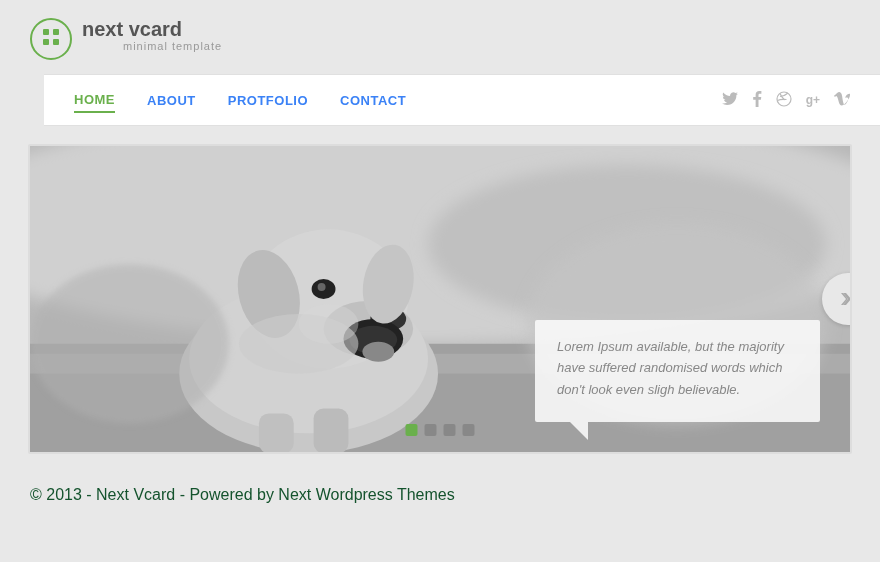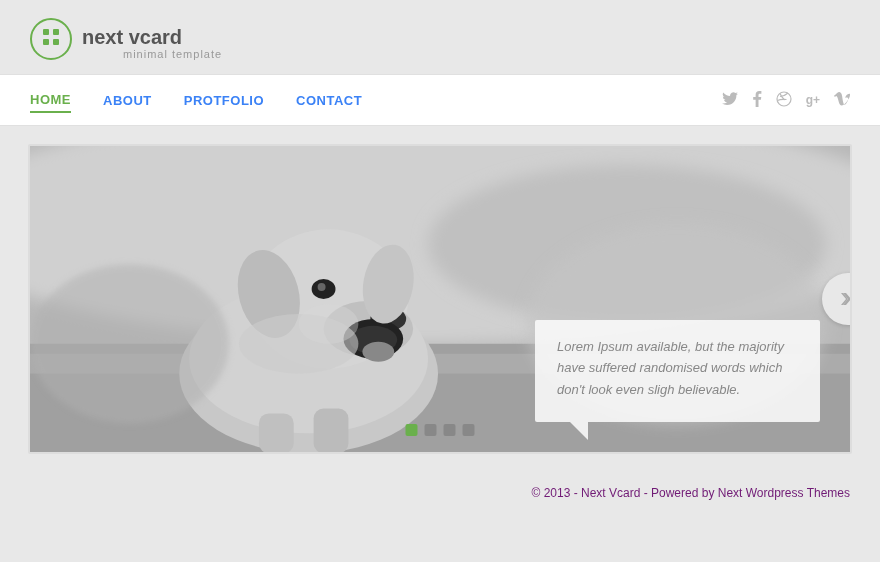--- a/index.html
+++ b/index.html
@@ -8,21 +8,21 @@
       font-family: Arial, Helvetica, sans-serif;
       min-height: 562px;
       width: 880px;
     }
 
     
     .header {
       background: #e8e8e8;
       padding: 18px 30px 14px 30px;
       display: flex;
-      align-items: flex-end;
+      align-items: flex-start;
     }
     .logo-circle {
       width: 42px;
       height: 42px;
       border-radius: 50%;
       border: 2px solid #6ab04c;
       display: flex;
       align-items: center;
       justify-content: center;
       margin-right: 10px;
@@ -53,20 +53,21 @@
 
     
     .navbar {
       background: #fff;
       border-top: 1px solid #e0e0e0;
       border-bottom: 1px solid #e0e0e0;
       padding: 0 30px;
       display: flex;
       align-items: center;
       height: 52px;
+      margin-left: 44px;
     }
     .nav-links {
       display: flex;
       align-items: center;
       gap: 32px;
       flex: 1;
     }
     .nav-link {
       font-size: 13px;
       font-weight: bold;
@@ -143,23 +144,23 @@
       display: flex;
       align-items: center;
       justify-content: center;
       box-shadow: 0 1px 4px rgba(0,0,0,0.15);
       z-index: 10;
     }
 
     
     .footer {
       padding: 14px 30px;
-      font-size: 12px;
-      color: #701a75;
-      text-align: right;
+      font-size: 16px;
+      color: #14532d;
+      text-align: left;
     }
   </style>
 </head>
 <body>
 
 <div class="header">
   <div class="logo-circle">
     <span class="logo-icon">
       <svg width="22" height="22" viewBox="0 0 22 22">
         <rect x="3" y="3" width="6" height="6" rx="1" fill="#6ab04c"></rect>

